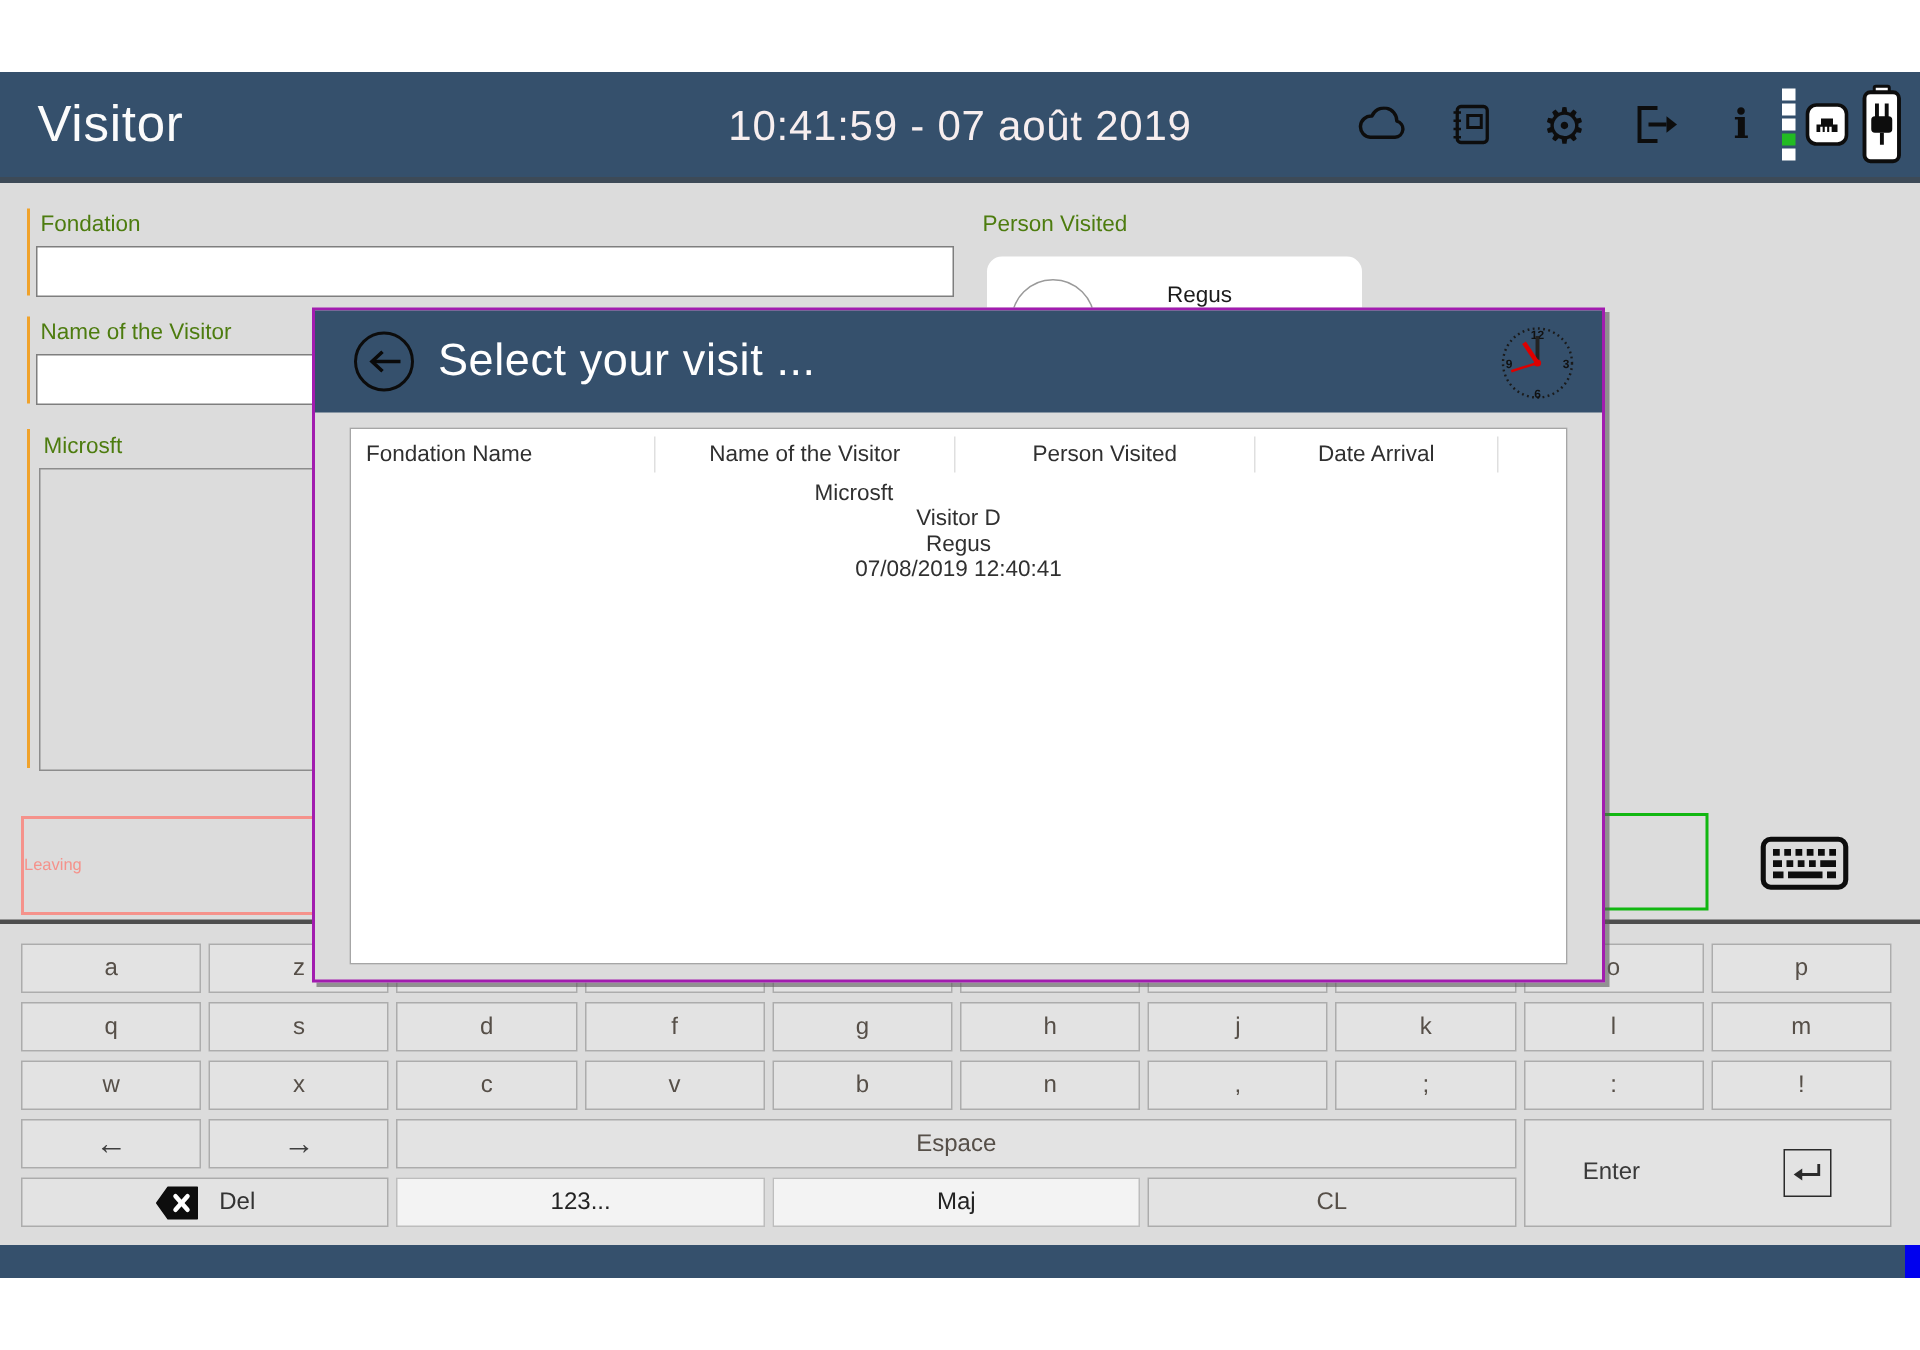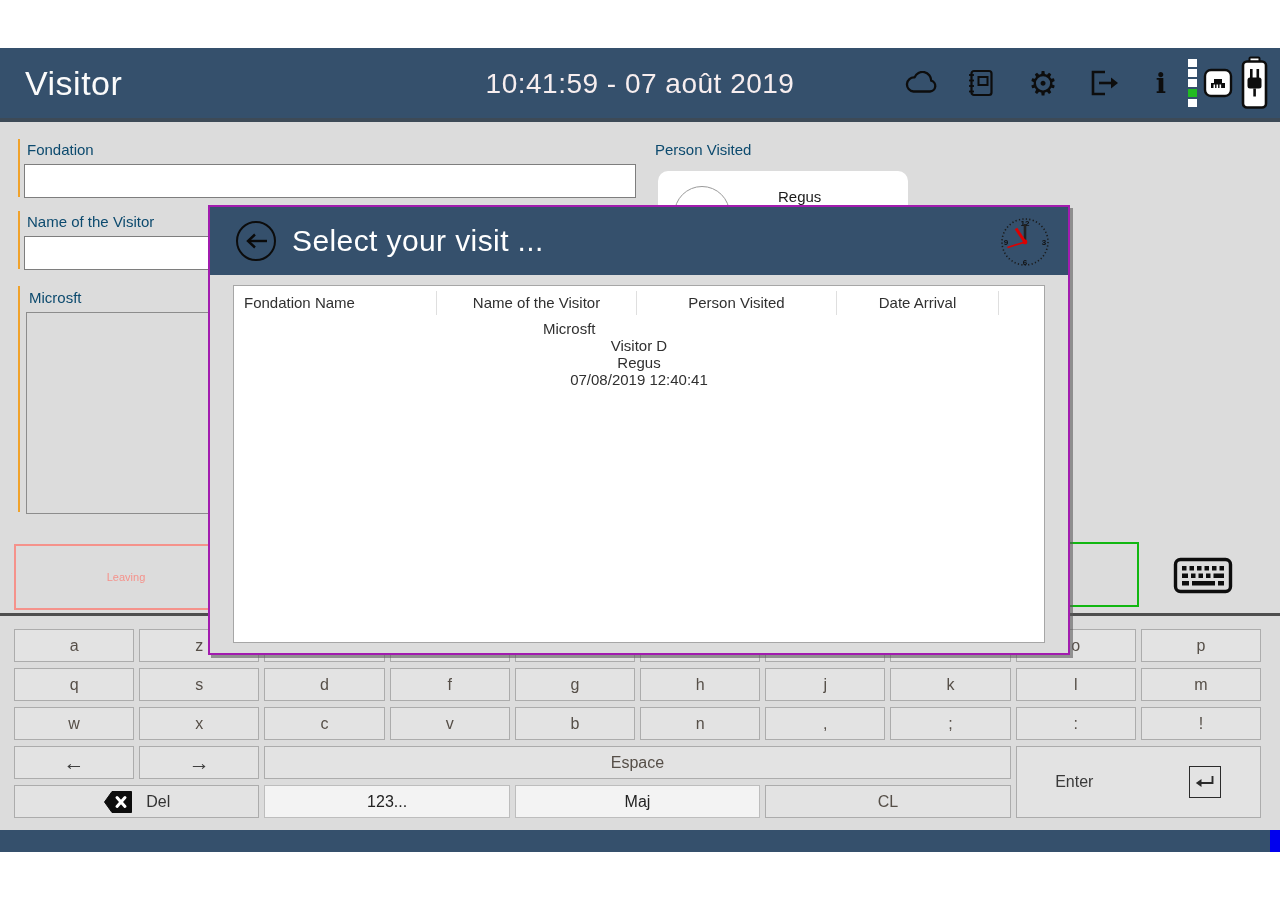--- a/index.html
+++ b/index.html
@@ -14,28 +14,28 @@
   #hicons{right:12px;top:0;height:70px;display:flex;align-items:center;}
   .hico{display:flex;align-items:center;justify-content:center;}
   #sigstrip{display:flex;flex-direction:column;gap:2px;margin-left:22px;}
   #sigstrip div{width:9px;height:8px;background:#fff;}
   #sigstrip .on{background:#22BB22;}
   .iserif{font-family:"DejaVu Serif",serif;font-weight:bold;font-size:27px;color:#0d0d0d;}
 
   
   #workarea{left:0;top:122px;width:1280px;height:708px;background:#DCDCDC;z-index:1;}
   .accent{width:2px;background:#F0A22B;z-index:2;}
-  .flabel{font-size:15px;color:#0c4a6e;z-index:2;}
+  .flabel{font-size:15px;color:#4d7c0f;z-index:2;}
   .tinput{background:#fff;border:1px solid #7E7E7E;z-index:2;}
   #sigbox{border:1px solid #8C8C8C;z-index:2;}
   #person-card{left:658px;top:171px;width:250px;height:100px;background:#fff;border-radius:10px;z-index:2;overflow:hidden;}
   #avatar{left:16px;top:15px;width:54px;height:54px;border-radius:50%;background:#fff;border:1.5px solid #9a9a9a;overflow:hidden;}
   #person-name{left:120px;top:17px;font-size:15px;color:#1b1b1b;}
   #leaving-btn{left:14px;top:544px;width:220px;height:62px;border:2px solid #F5928B;color:#F5928B;
-     font-size:11px;display:flex;align-items:center;justify-content:center;z-index:2;}
+     font-size:11px;display:flex;align-items:center;z-index:2;}
   #arriving-btn{left:1020px;top:542px;width:115px;height:61px;border:2px solid #11B711;z-index:2;}
   #kbd-toggle{left:1172px;top:556px;width:62px;height:38px;z-index:2;display:flex;align-items:center;justify-content:center;}
 
   
   #kb-sep{left:0;top:613px;width:1280px;height:3px;background:#4E4E4E;z-index:2;}
   #keyboard{left:14px;top:629px;width:1247px;height:189px;display:grid;z-index:2;
      grid-template-columns:repeat(10,1fr);grid-auto-rows:33px;gap:6px 5px;}
   .key{background:#E3E3E3;border:1px solid #ACACAC;display:flex;align-items:center;justify-content:center;
      font-size:16px;color:#564F48;box-sizing:border-box;}
   .key-light{background:#F3F3F3;border-color:#BDBDBD;color:#222;}

